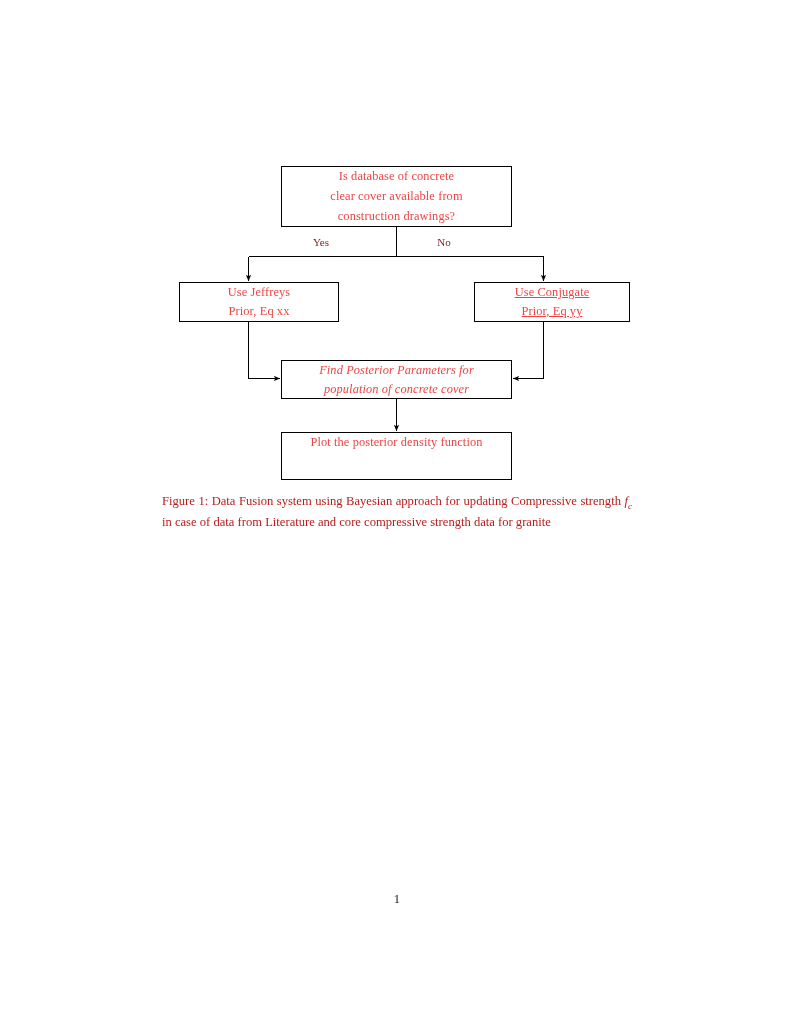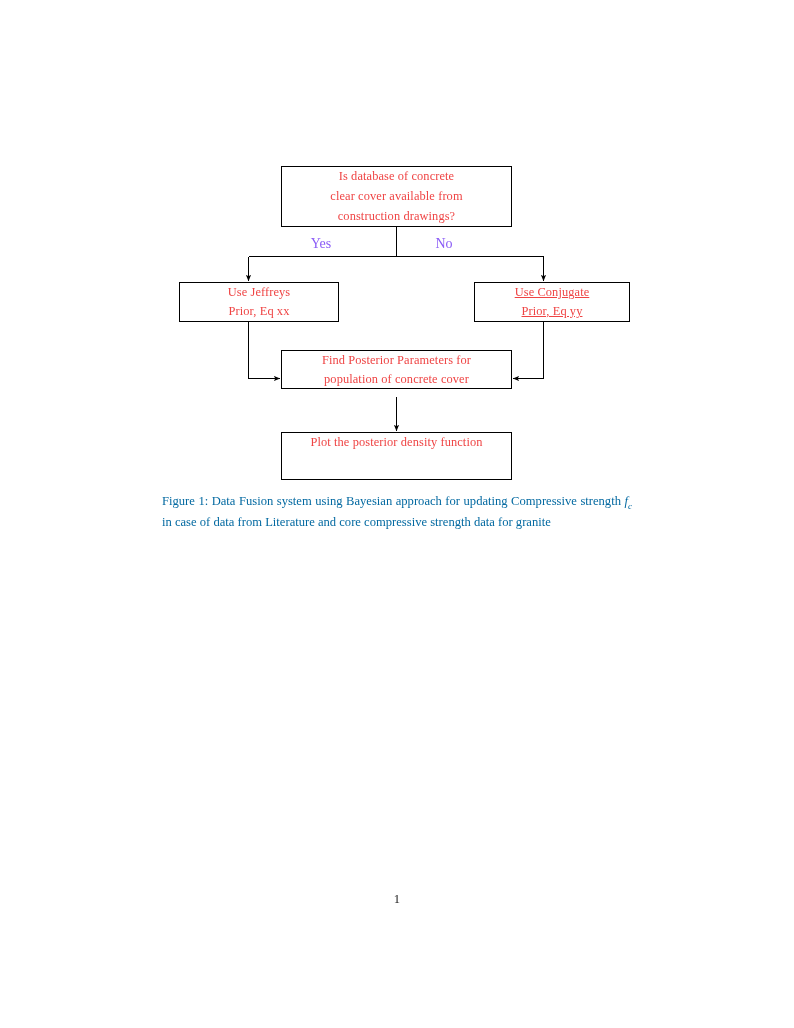--- a/index.html
+++ b/index.html
@@ -69,53 +69,54 @@
   }
   #node-conjugate {
     left: 474px;
     top: 282px;
     width: 156px;
     height: 40px;
     text-decoration: underline;
   }
   #node-posterior {
     left: 281px;
-    top: 350px;
+    top: 360px;
     width: 231px;
     height: 39px;
+    font-style: italic;
   }
   #node-plot {
     left: 281px;
     top: 432px;
     width: 231px;
     height: 48px;
   }
 
   
   .edge-label {
     position: absolute;
-    font-size: 14px;
+    font-size: 11px;
     line-height: 1;
-    color: #8b5cf6;
+    color: #7f1d1d;
     white-space: nowrap;
     transform: translateX(-50%);
   }
   #label-yes { left: 321px; top: 237px; }
   #label-no  { left: 444px; top: 237px; }
 
   
   #caption {
     position: absolute;
     left: 162px;
     top: 492px;
     width: 470px;
     font-size: 12.6px;
     line-height: 1.58;
     text-align: justify;
-    color: #0369a1;
+    color: #b91c1c;
   }
   #caption .math {
     font-family: "Liberation Serif", "DejaVu Serif", serif;
     font-style: italic;
   }
   #caption .math sub {
     font-size: 0.72em;
     font-style: italic;
   }
 

